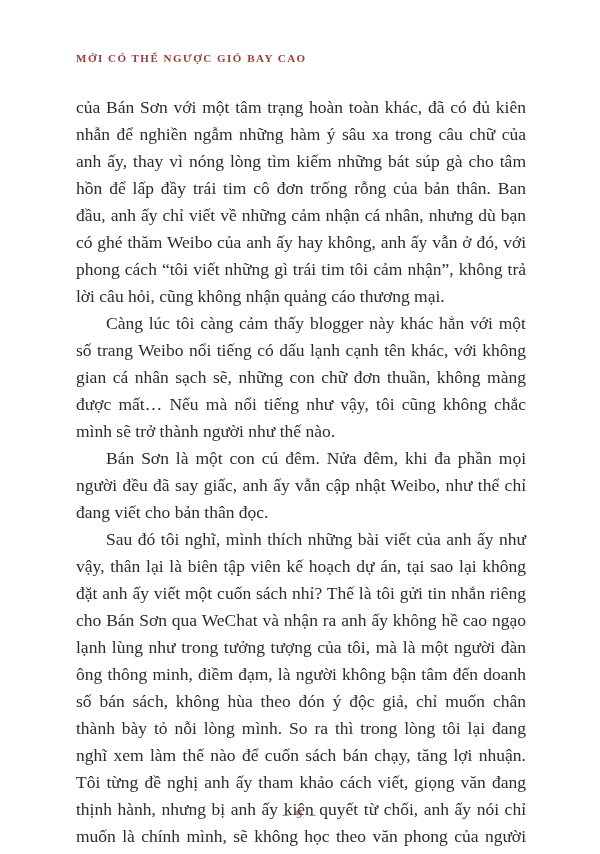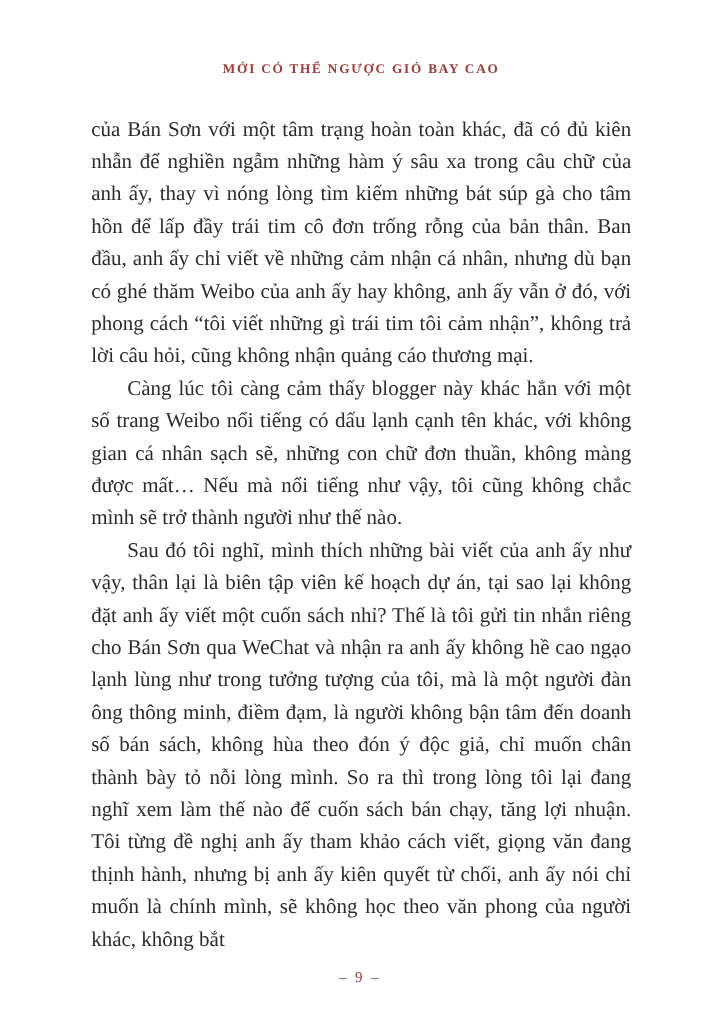--- a/index.html
+++ b/index.html
@@ -11,21 +11,20 @@
     position: relative;
     width: 600px;
     height: 854px;
     background: #ffffff;
     box-sizing: border-box;
     padding: 52px 74px 0 76px;
     font-family: "Liberation Serif", "DejaVu Serif", serif;
     overflow: hidden;
   }
   .running-header {
-    text-align: center;
     font-size: 11px;
     letter-spacing: 1.5px;
     color: #9e3a38;
     font-weight: bold;
     text-transform: uppercase;
     margin-bottom: 30px;
   }
   .body-text {
     color: #2e2c2b;
     font-size: 17.5px;
@@ -52,17 +51,18 @@
 </style>
 </head>
 <body>
 
 <div class="page">
   <div class="running-header">MỚI CÓ THỂ NGƯỢC GIÓ BAY CAO</div>
 
   <div class="body-text">
       <p>của Bán Sơn với một tâm trạng hoàn toàn khác, đã có đủ kiên nhẫn để nghiền ngẫm những hàm ý sâu xa trong câu chữ của anh ấy, thay vì nóng lòng tìm kiếm những bát súp gà cho tâm hồn để lấp đầy trái tim cô đơn trống rỗng của bản thân. Ban đầu, anh ấy chỉ viết về những cảm nhận cá nhân, nhưng dù bạn có ghé thăm Weibo của anh ấy hay không, anh ấy vẫn ở đó, với phong cách “tôi viết những gì trái tim tôi cảm nhận”, không trả lời câu hỏi, cũng không nhận quảng cáo thương mại.</p>
       <p class="indent">Càng lúc tôi càng cảm thấy blogger này khác hẳn với một số trang Weibo nổi tiếng có dấu lạnh cạnh tên khác, với không gian cá nhân sạch sẽ, những con chữ đơn thuần, không màng được mất… Nếu mà nổi tiếng như vậy, tôi cũng không chắc mình sẽ trở thành người như thế nào.</p>
+      <p class="indent">Bán Sơn là một con cú đêm. Nửa đêm, khi đa phần mọi người đều đã say giấc, anh ấy vẫn cập nhật Weibo, như thể chỉ đang viết cho bản thân đọc.</p>
       <p class="indent">Sau đó tôi nghĩ, mình thích những bài viết của anh ấy như vậy, thân lại là biên tập viên kế hoạch dự án, tại sao lại không đặt anh ấy viết một cuốn sách nhỉ? Thế là tôi gửi tin nhắn riêng cho Bán Sơn qua WeChat và nhận ra anh ấy không hề cao ngạo lạnh lùng như trong tưởng tượng của tôi, mà là một người đàn ông thông minh, điềm đạm, là người không bận tâm đến doanh số bán sách, không hùa theo đón ý độc giả, chỉ muốn chân thành bày tỏ nỗi lòng mình. So ra thì trong lòng tôi lại đang nghĩ xem làm thế nào để cuốn sách bán chạy, tăng lợi nhuận. Tôi từng đề nghị anh ấy tham khảo cách viết, giọng văn đang thịnh hành, nhưng bị anh ấy kiên quyết từ chối, anh ấy nói chỉ muốn là chính mình, sẽ không học theo văn phong của người khác, không bắt</p>
     </div>
 
   <div class="page-number">– 9 –</div>
 </div>
 
 </body></html>

